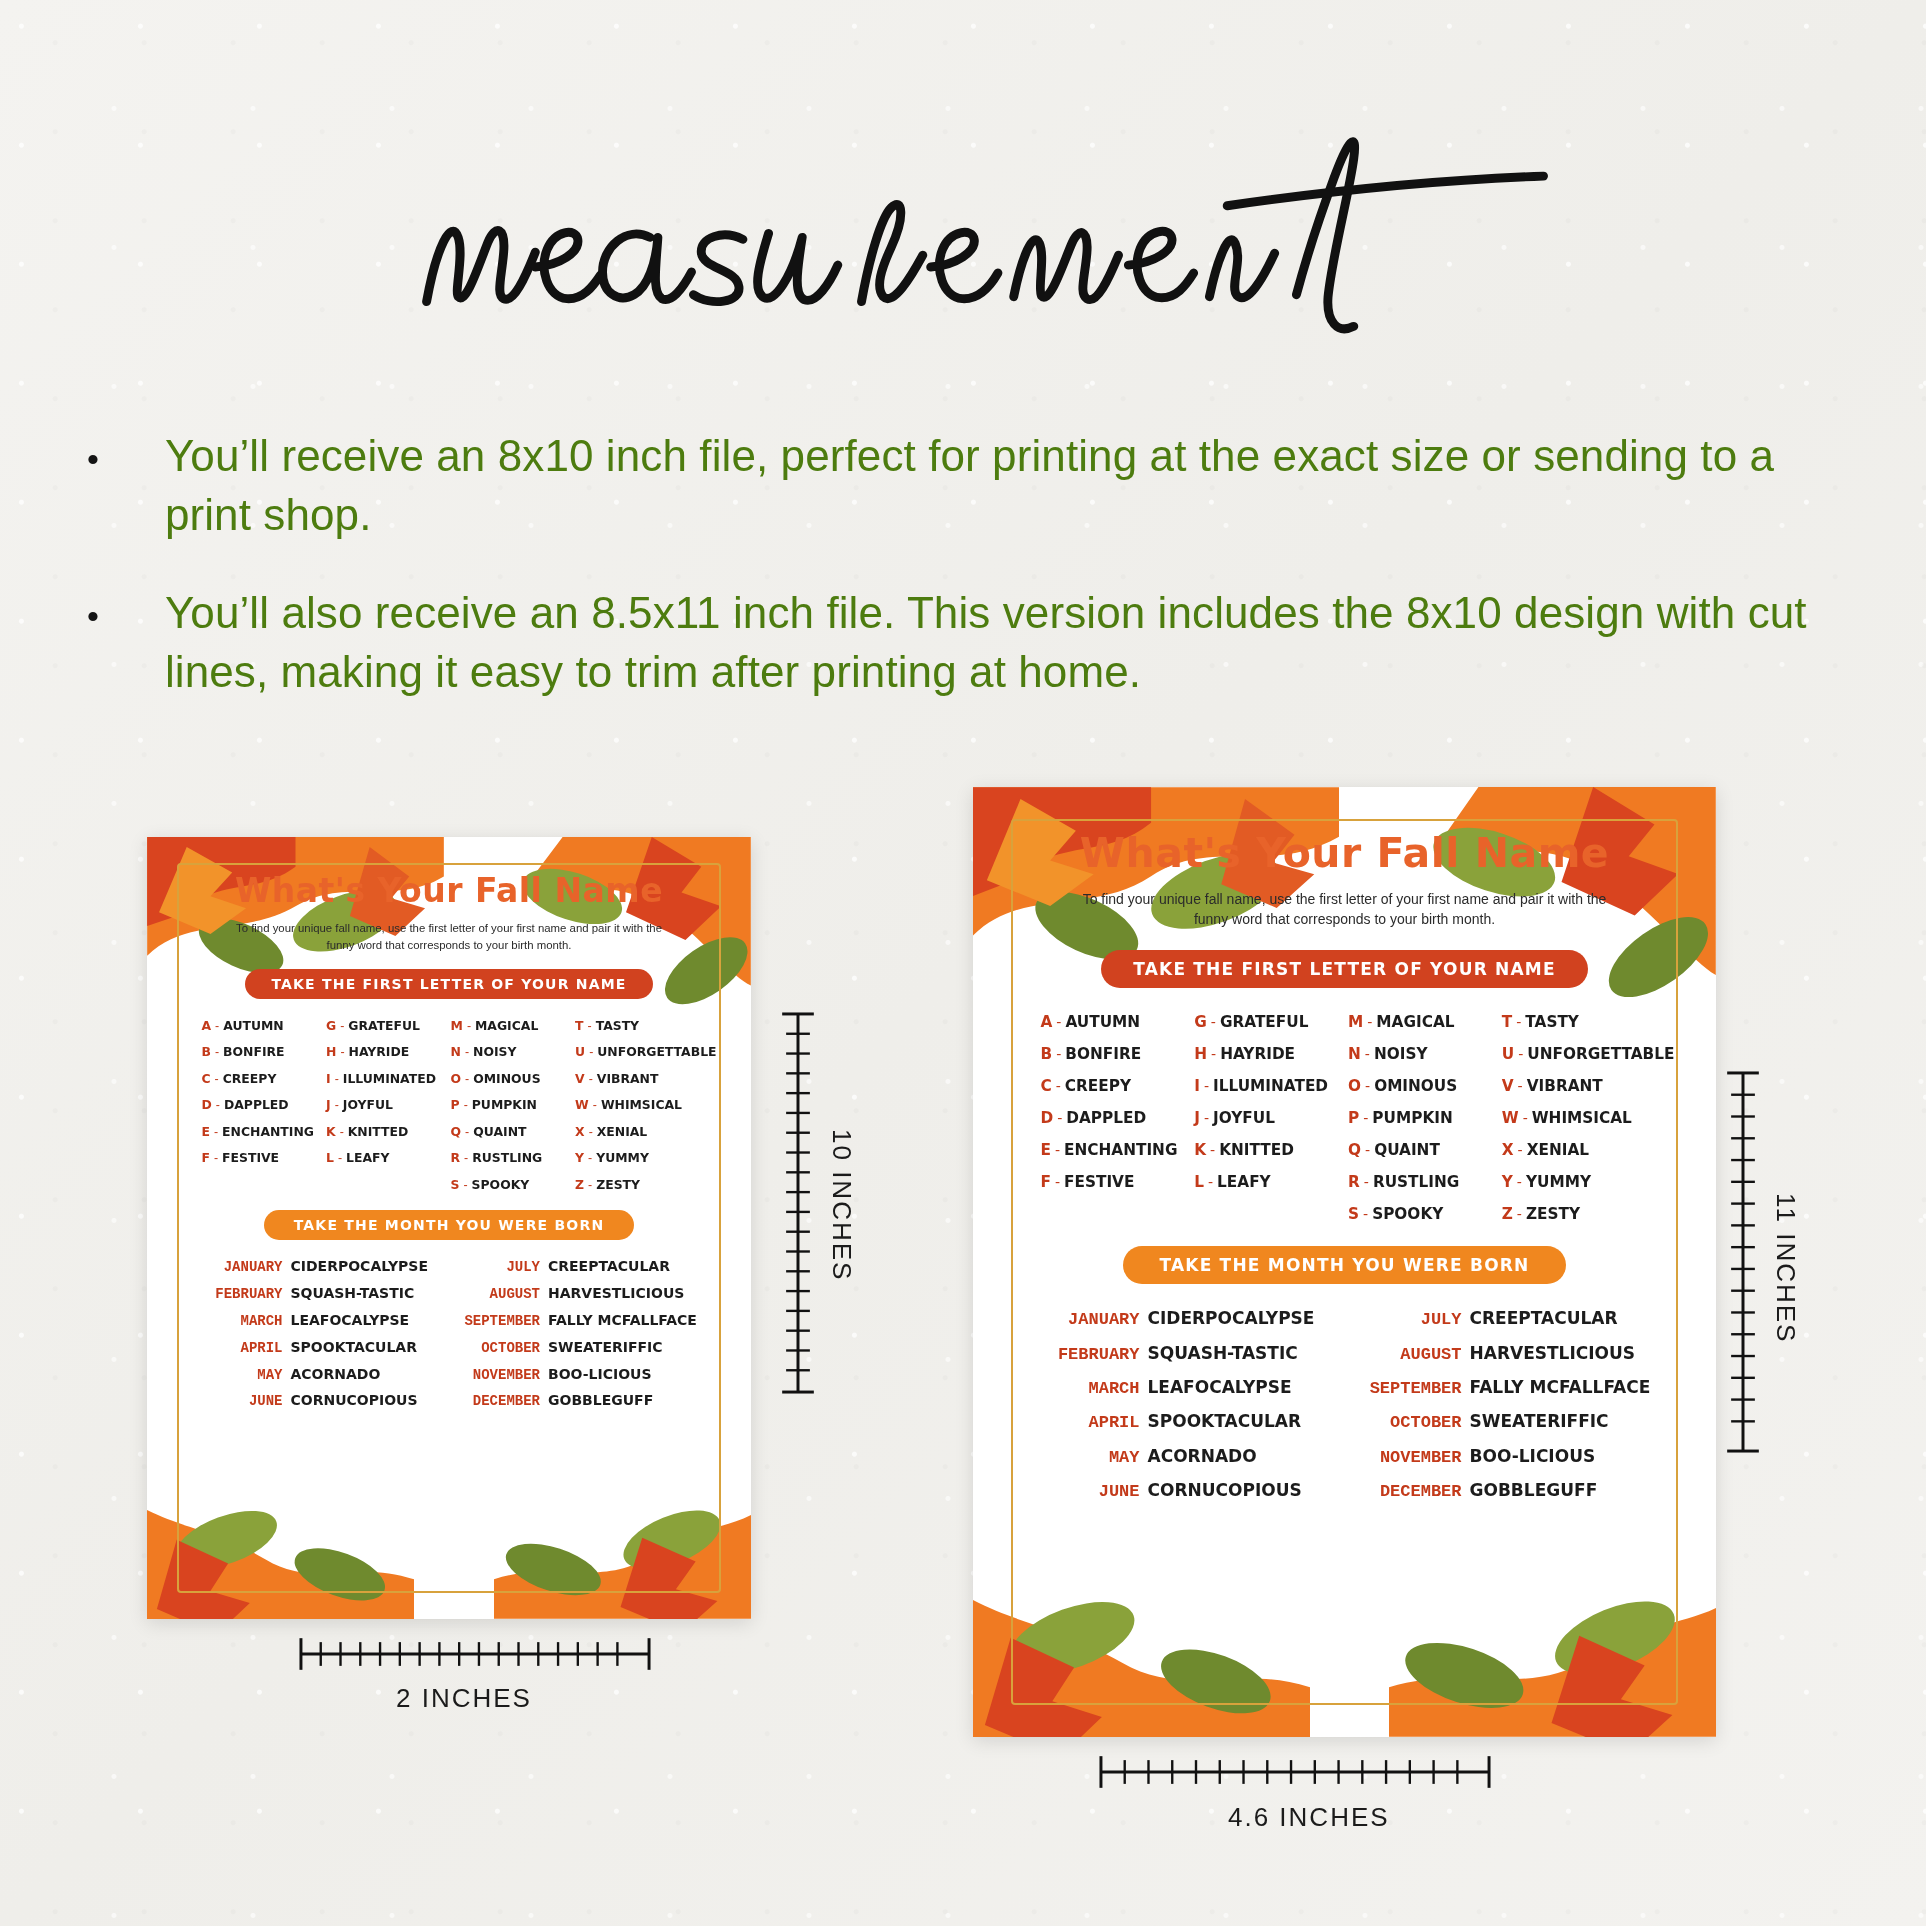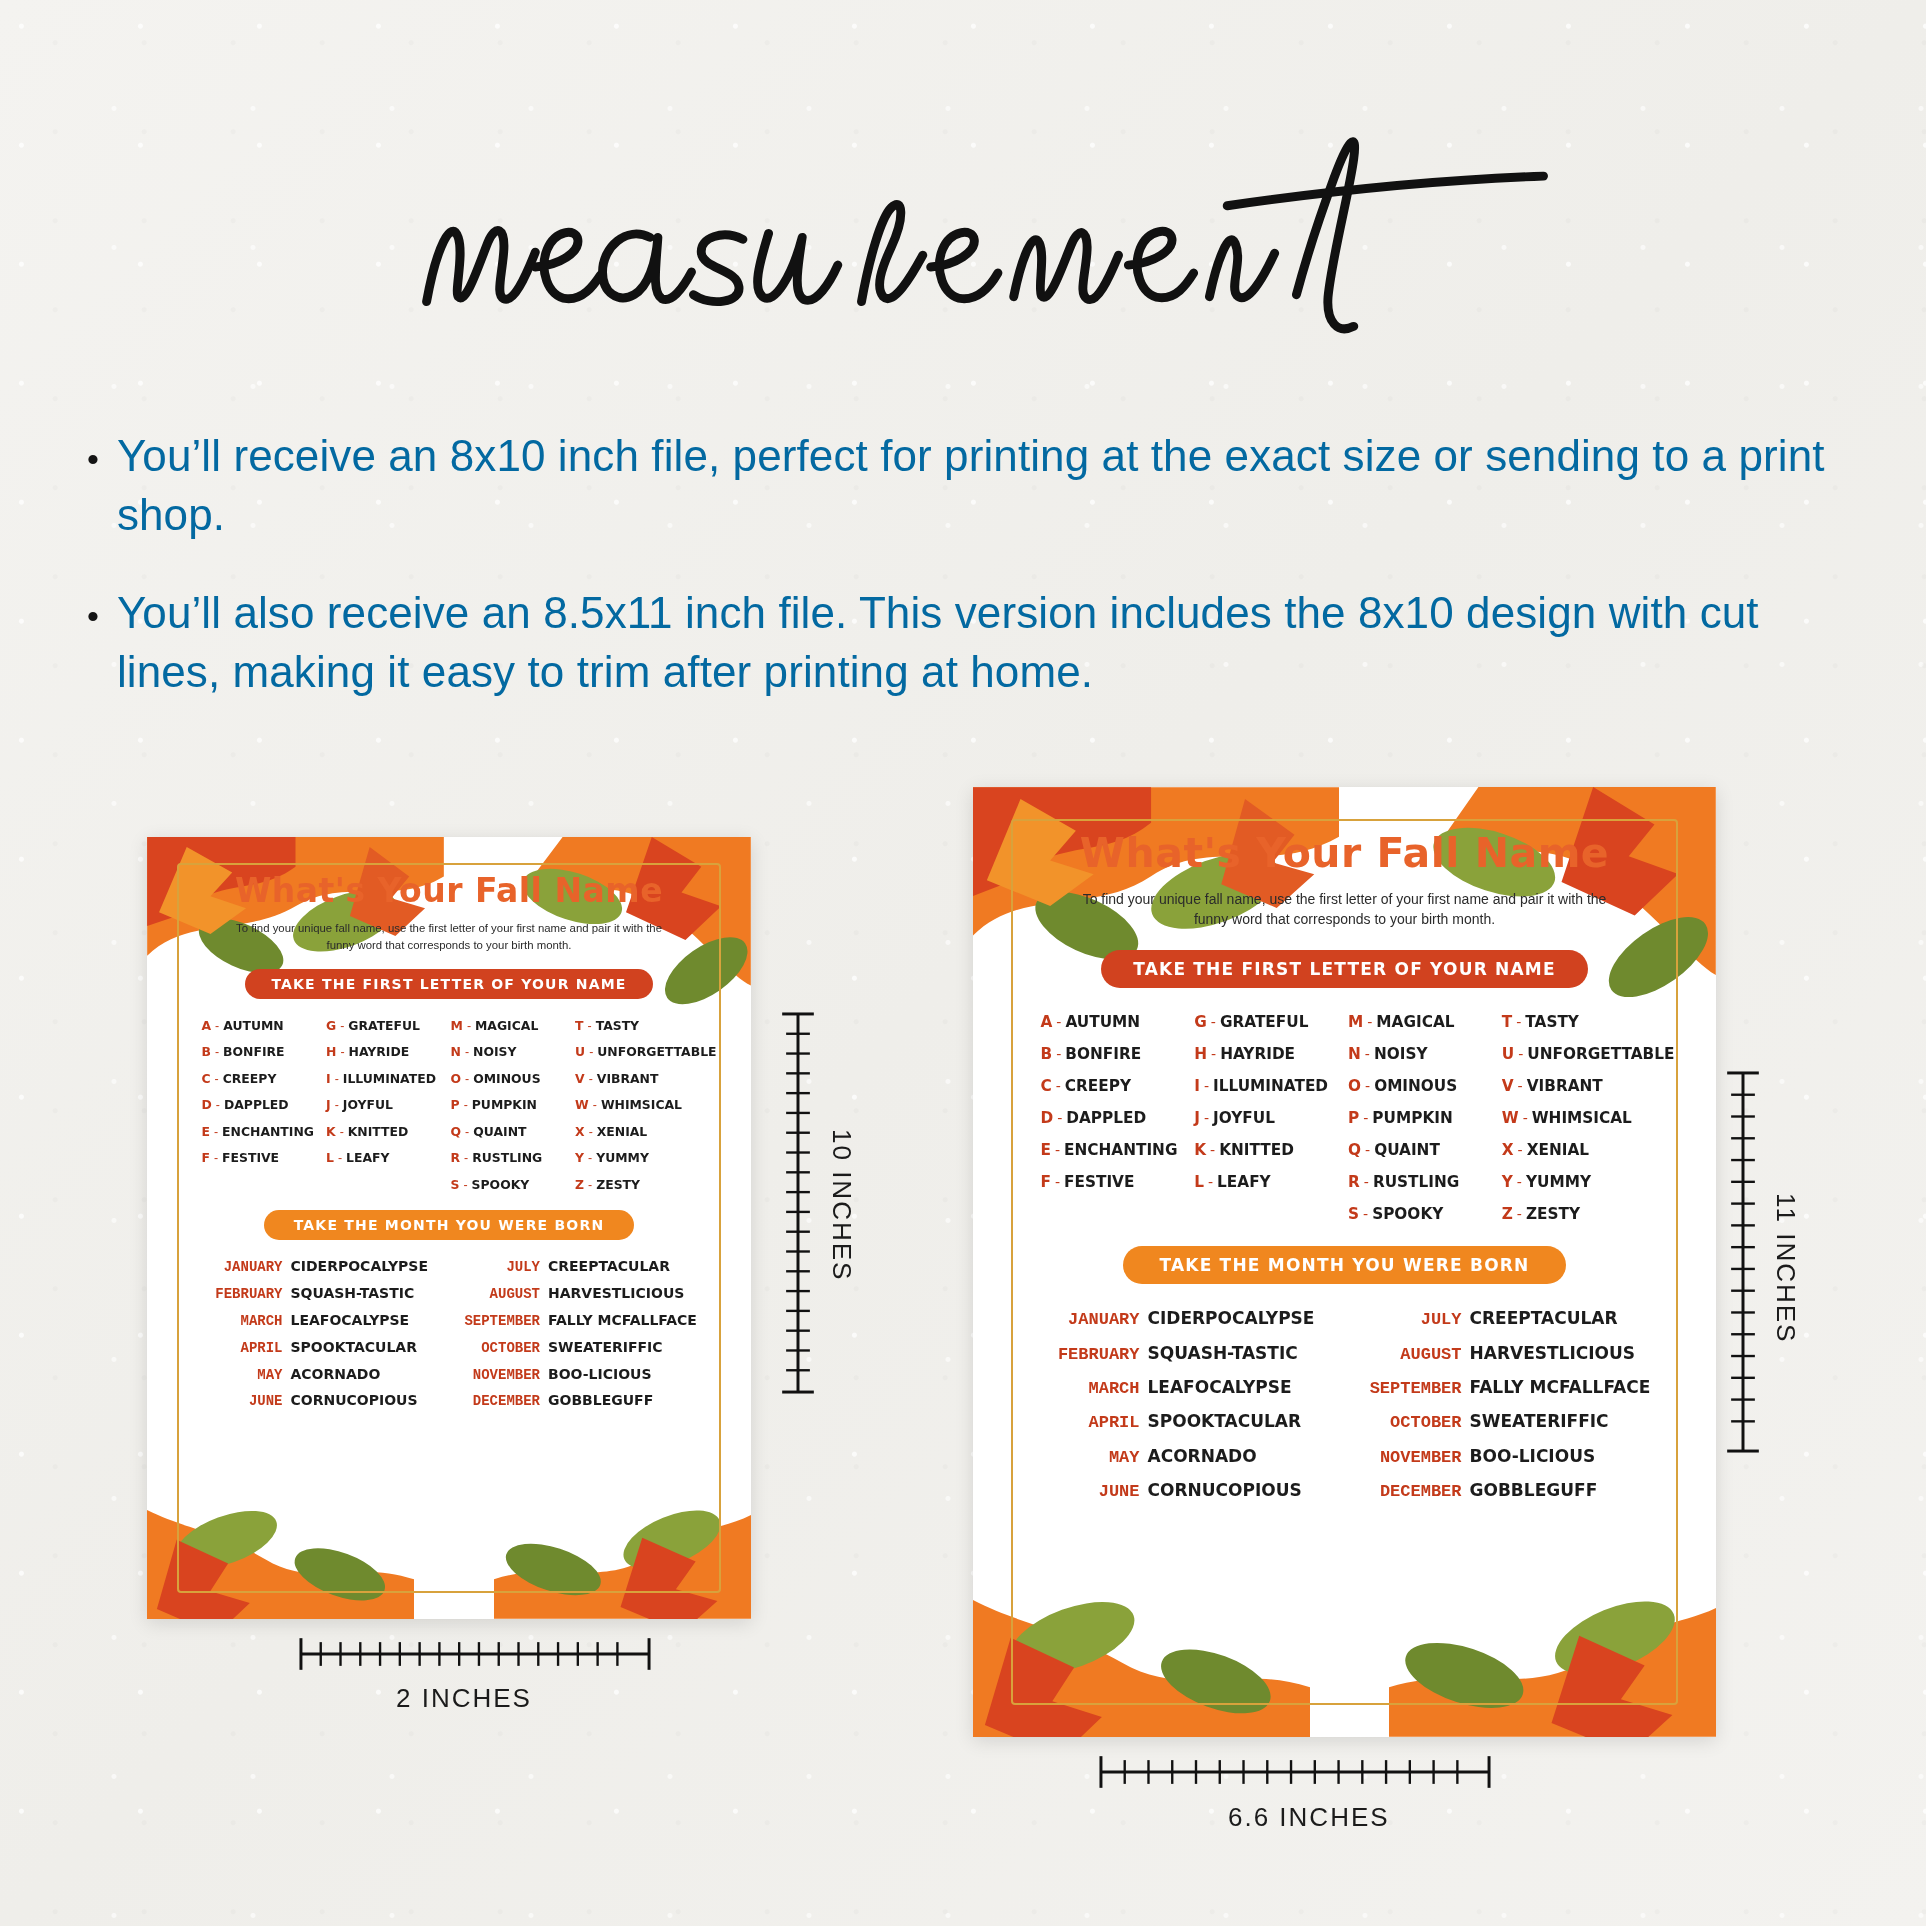--- a/index.html
+++ b/index.html
@@ -34,22 +34,22 @@
   .bullets{
     position:absolute;left:87px;top:426px;width:1772px;
   }
   .bullet{
     display:flex;align-items:flex-start;margin-bottom:38px;
   }
   .bullet .dot{
     font-size:34px;line-height:1;margin-right:18px;margin-top:16px;color:#141414;
   }
   .bullet .txt{
-    font-size:44px;line-height:1.35;color:#0369a1;letter-spacing:0.1px;
-    font-family:"Liberation Sans", sans-serif;font-weight:400;
+    font-size:44px;line-height:1.35;color:#4d7c0f;letter-spacing:0.1px;
+    font-family:"Liberation Sans", sans-serif;font-weight:400;margin-left:48px;
   }
 
   
   .poster{
     position:absolute;background:#fff;
     box-shadow:0 4px 18px rgba(0,0,0,.12);
     overflow:hidden;
   }
   .poster .inner-border{
     position:absolute;border:2px solid #d8a23c;border-radius:4px;
@@ -703,16 +703,16 @@
         <line x1="220" y1="8" x2="220" y2="32"></line>
           <line x1="244" y1="8" x2="244" y2="32"></line>
         <line x1="268" y1="8" x2="268" y2="32"></line>
           <line x1="292" y1="8" x2="292" y2="32"></line>
         <line x1="316" y1="8" x2="316" y2="32"></line>
           <line x1="340" y1="8" x2="340" y2="32"></line>
         <line x1="364" y1="8" x2="364" y2="32"></line>
       </g>
     </svg>
   </div>
-  <div class="ruler-label" style="position:absolute;left:1228px;top:1802px;">6.6 INCHES</div>
+  <div class="ruler-label" style="position:absolute;left:1228px;top:1802px;">4.6 INCHES</div>
 
 </div>
 
 
 </body></html>

